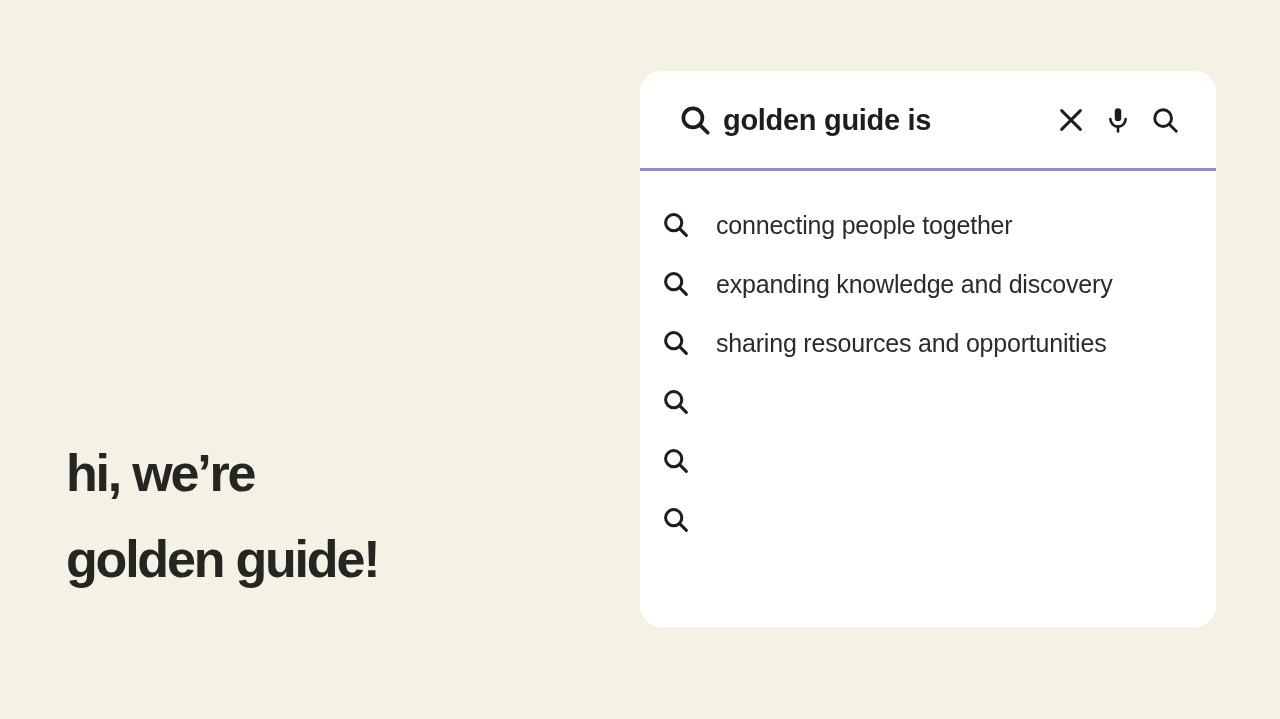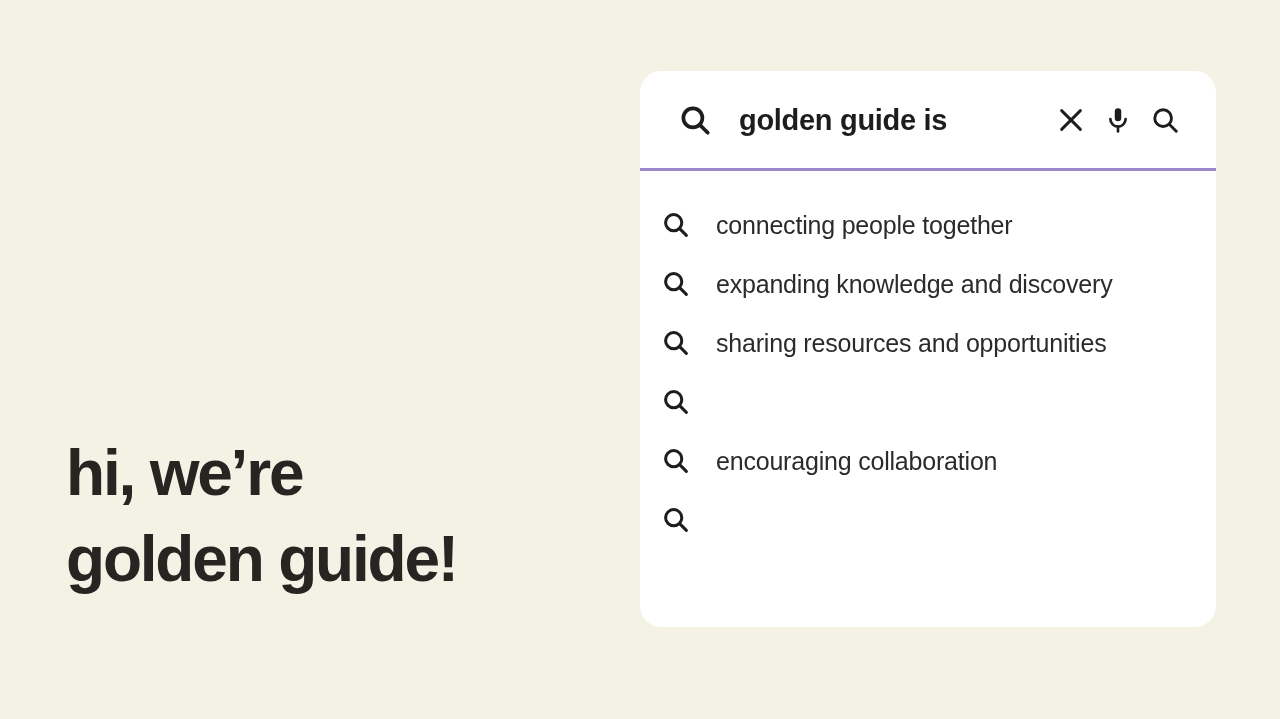--- a/index.html
+++ b/index.html
@@ -19,21 +19,21 @@
   
   .hero {
     position: absolute;
     left: 66px;
     top: 430px;
     width: 540px;
   }
 
   .hero-line {
     font-family: "Liberation Sans", sans-serif;
-    font-size: 64px;
+    font-size: 52px;
     font-weight: 700;
     letter-spacing: -2.2px;
     line-height: 86px;
     color: #262522;
     white-space: nowrap;
   }
 
   
   .search-card {
     position: absolute;
@@ -55,21 +55,21 @@
 
   .query-icon {
     width: 34px;
     height: 34px;
     flex: 0 0 34px;
     display: block;
     color: #1d1d1b;
   }
 
   .query-text {
-    margin-left: 27px;
+    margin-left: 11px;
     font-size: 29px;
     font-weight: 700;
     letter-spacing: -0.3px;
     color: #1d1d1b;
     white-space: nowrap;
     flex: 1 1 auto;
     line-height: 34px;
   }
 
   .bar-actions {
@@ -218,21 +218,20 @@
       </span>
     </div>
 
     <div class="suggestion-row">
       <span class="suggestion-icon">
         <svg viewBox="0 0 24 24" width="29" height="29" fill="none" stroke="currentColor" stroke-width="2.5" stroke-linecap="round">
           <circle cx="10.5" cy="10.5" r="6.7"></circle>
             <line x1="15.6" y1="15.6" x2="21" y2="21"></line>
         </svg>
       </span>
-      <span class="suggestion-label">encouraging collaboration</span>
     </div>
 
     <div class="suggestion-row">
       <span class="suggestion-icon">
         <svg viewBox="0 0 24 24" width="29" height="29" fill="none" stroke="currentColor" stroke-width="2.5" stroke-linecap="round">
           <circle cx="10.5" cy="10.5" r="6.7"></circle>
             <line x1="15.6" y1="15.6" x2="21" y2="21"></line>
         </svg>
       </span>
     </div>

